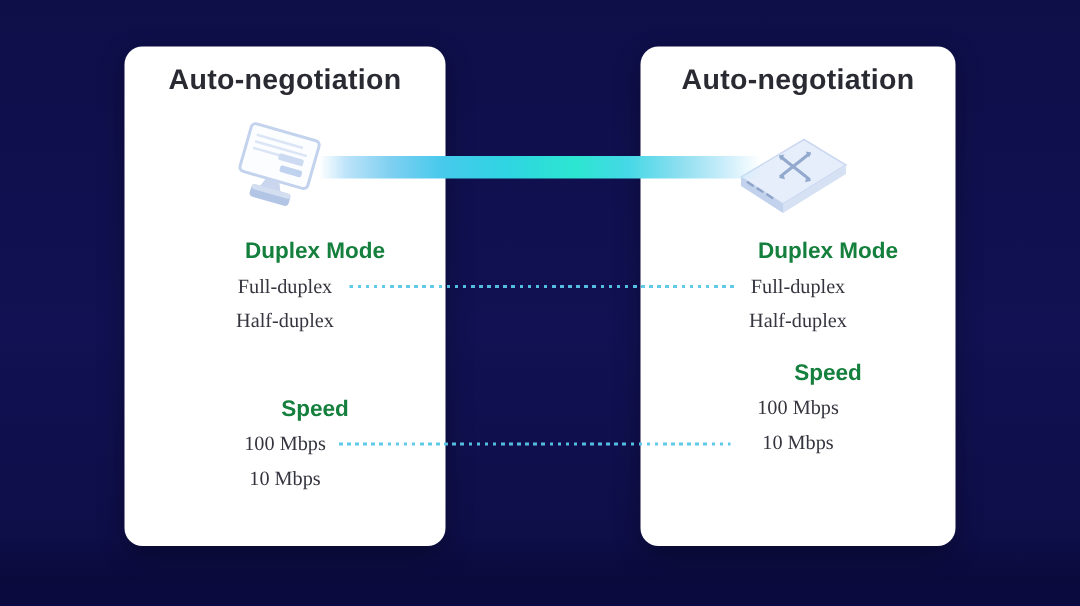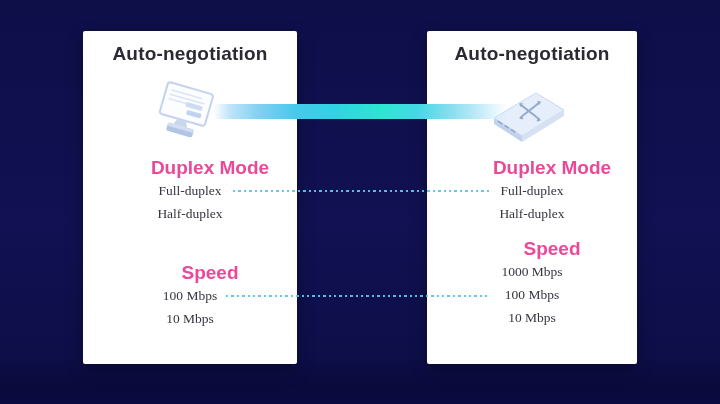--- a/index.html
+++ b/index.html
@@ -11,41 +11,41 @@
     position:relative;
     width:720px;height:404px;
     overflow:hidden;
     background:linear-gradient(180deg,#0e0e49 0%,#10104f 30%,#111153 55%,#0e0e49 88%,#0a0a3c 96%,#0b0b41 100%);
   }
   .card{
     position:absolute;
     top:31px;
     height:333px;
     background:#ffffff;
-    border-radius:2px;
+    border-radius:12px;
     box-shadow:0 6px 18px rgba(0,0,0,0.30);
     z-index:1;
   }
   .card.left{left:83px;width:214px;}
   .card.right{left:427px;width:210px;}
   .card-title{
     position:absolute;
     top:12px;left:0;right:0;
     text-align:center;
     font-size:19px;font-weight:700;
     color:#2a2a33;
     letter-spacing:0.2px;
   }
   .section{
     position:absolute;left:0;right:0;
     text-align:center;
     color:#35353f;
   }
   .sec-heading{
-    font-size:19px;font-weight:700;color:#ec4899;
+    font-size:15px;font-weight:700;color:#15803d;
     line-height:22px;
     padding-left:40px;
   }
   .sec-item{
     font-size:13.5px;font-weight:400;
     line-height:23px;
     font-family:Liberation Serif, serif;
   }
   .card.left .sec-duplex{top:126px;}
   .card.left .sec-speed{top:231px;}
@@ -138,21 +138,20 @@
     </div>
 
     <div class="section sec-duplex">
       <div class="sec-heading">Duplex Mode</div>
       <div class="sec-item">Full-duplex</div>
       <div class="sec-item">Half-duplex</div>
     </div>
 
     <div class="section sec-speed">
       <div class="sec-heading">Speed</div>
-      <div class="sec-item">1000 Mbps</div>
       <div class="sec-item">100 Mbps</div>
       <div class="sec-item">10 Mbps</div>
     </div>
   </div>
 
   <div id="link-band"></div>
   <div id="dotted-duplex" class="dotted-line"></div>
   <div id="dotted-speed" class="dotted-line"></div>
 
 </div>

